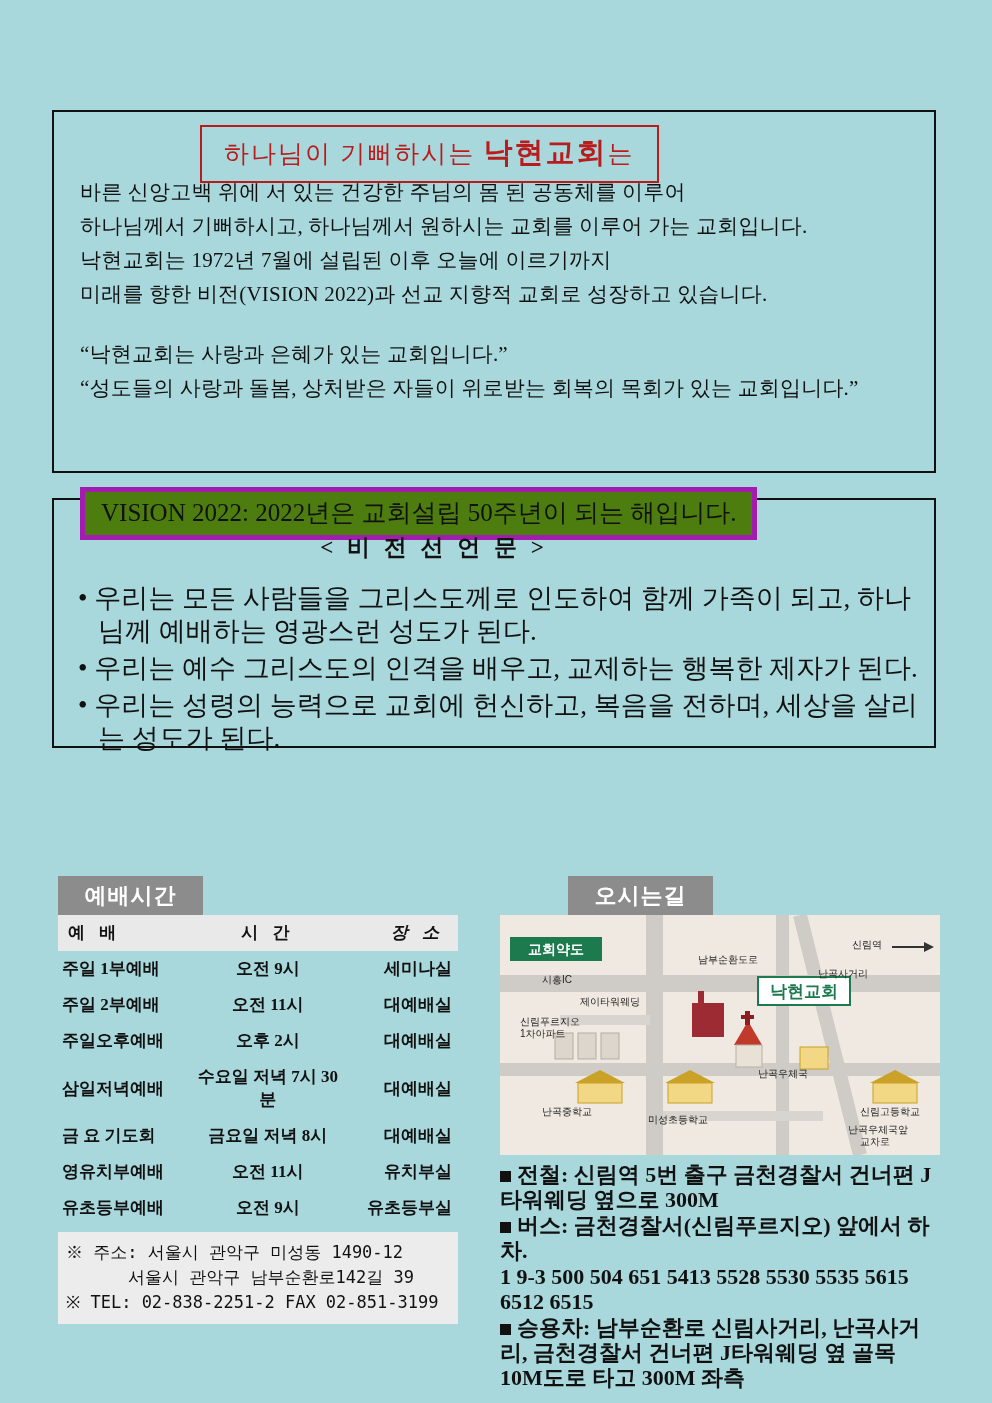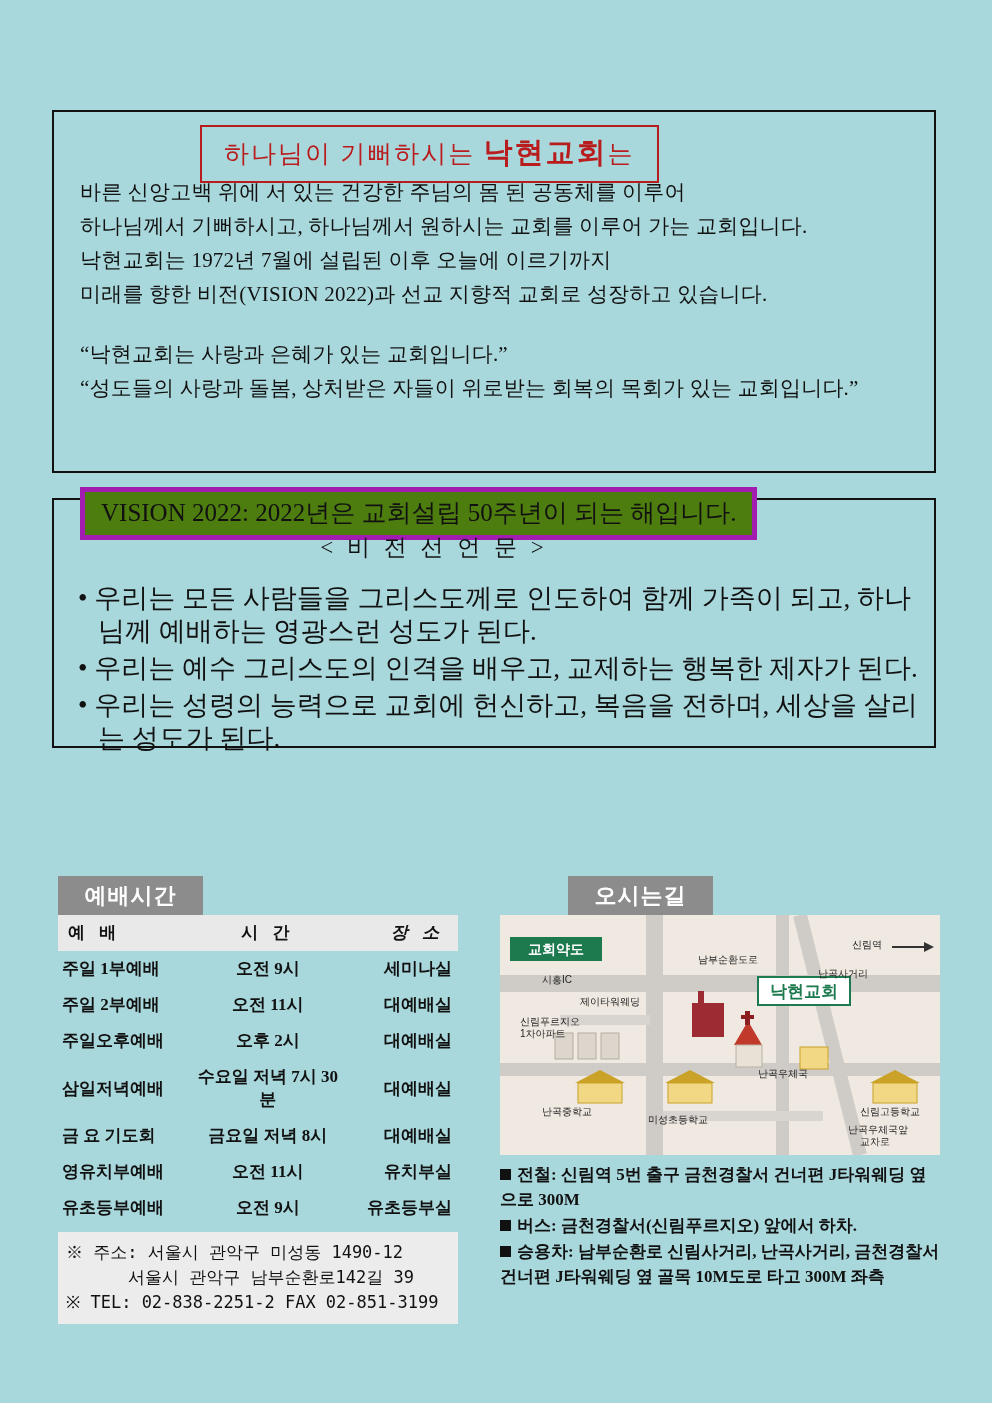--- a/index.html
+++ b/index.html
@@ -84,20 +84,21 @@
   }
   .vision-sub {
     position: absolute;
     left: 0;
     top: 532px;
     width: 868px;
     text-align: center;
     font-size: 23px;
     letter-spacing: 4px;
     color: #111;
+    font-weight: bold;
   }
   .vision-list {
     position: absolute;
     left: 72px;
     top: 582px;
     width: 860px;
     font-size: 27px;
     line-height: 33px;
     color: #111;
   }
@@ -202,21 +203,21 @@
     background: #efe9e1;
     overflow: hidden;
   }
   .map-svg { display: block; }
 
   .map-legend {
     position: absolute;
     left: 500px;
     top: 1162px;
     width: 442px;
-    font-size: 17px;
+    font-size: 22px;
     line-height: 25px;
     color: #111;
     font-weight: bold;
   }
   .map-legend .sq {
     display: inline-block;
     width: 11px;
     height: 11px;
     background: #111;
     margin-right: 6px;
@@ -379,16 +380,17 @@
         <text x="360" y="200">신림고등학교</text>
         <text x="348" y="218">난곡우체국앞</text>
         <text x="360" y="230">교차로</text>
       </g>
     </svg>
   </div>
 
   <div class="map-legend">
     <div class="row"><span class="sq"></span><span>전철: 신림역 5번 출구 금천경찰서 건너편 J타워웨딩 옆으로 300M</span></div>
     <div class="row"><span class="sq"></span><span>버스: 금천경찰서(신림푸르지오) 앞에서 하차.</span></div>
+    <div class="row plain">1 9-3 500 504 651 5413 5528 5530 5535 5615 6512 6515</div>
     <div class="row"><span class="sq"></span><span>승용차: 남부순환로 신림사거리, 난곡사거리, 금천경찰서 건너편 J타워웨딩 옆 골목 10M도로 타고 300M 좌측</span></div>
   </div>
 
 </div>
 
 </body></html>

